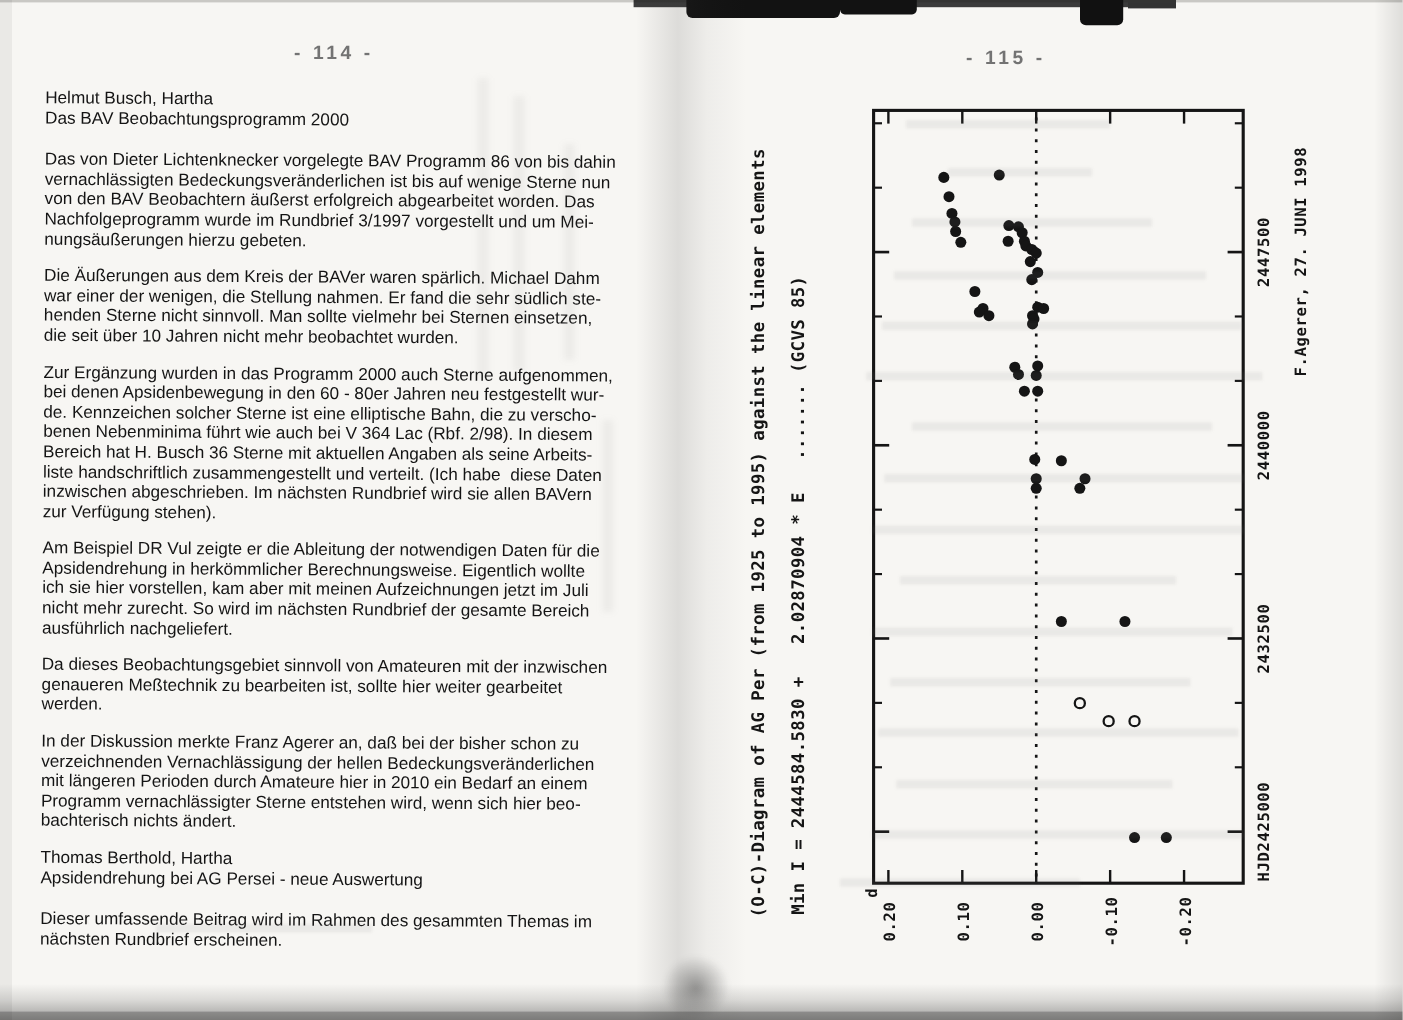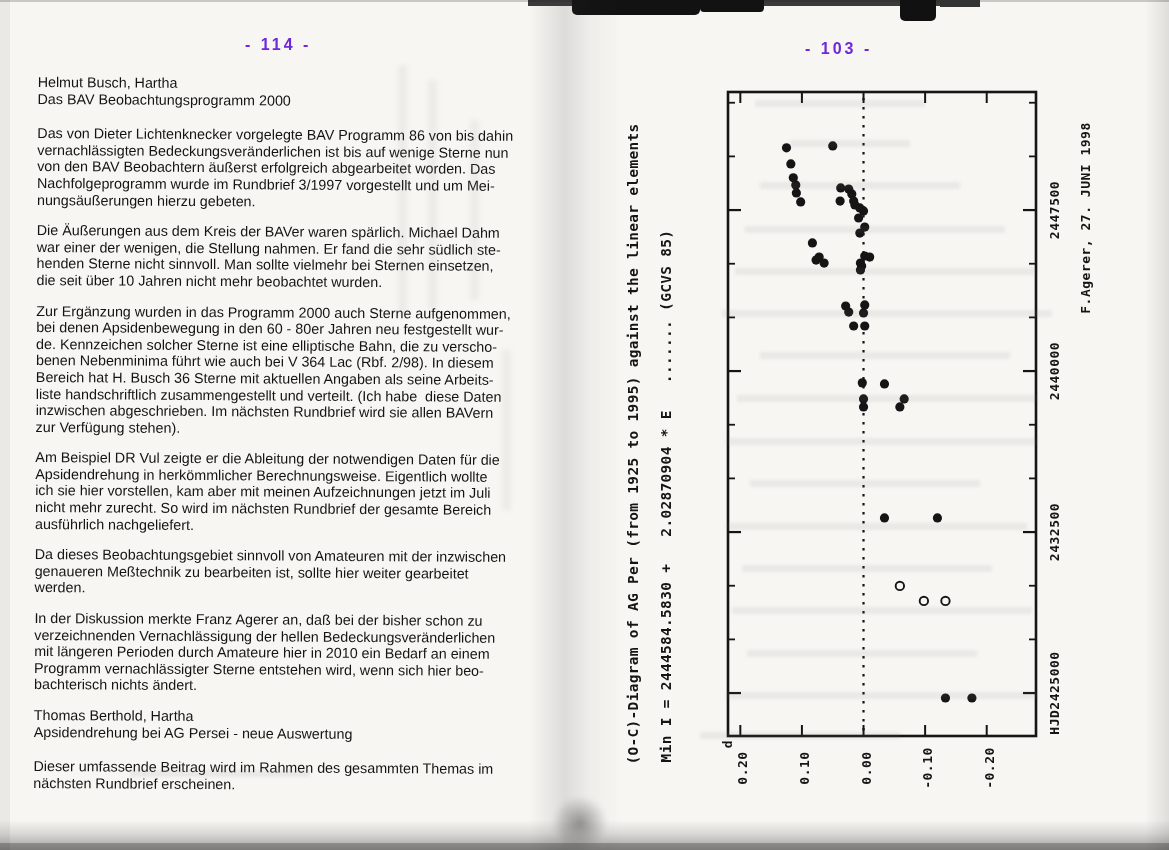--- a/index.html
+++ b/index.html
@@ -1,20 +1,20 @@
 <!DOCTYPE html>
 <html><head>
 <meta charset="utf-8">
 <style>
   html,body{margin:0;padding:0;background:#d8d7d3;}
   #scan{position:relative;width:1169px;height:850px;background:#f7f6f3;overflow:hidden;
         font-family:"Liberation Sans",sans-serif;color:#1c1c1c;}
   
   #left-page{position:absolute;left:38px;top:30px;width:505px;transform:rotate(0.35deg);transform-origin:top left;}
-  .pagenum{font-weight:bold;font-size:16px;letter-spacing:3px;color:#6d28d9;}
+  .pagenum{font-weight:bold;font-size:16px;letter-spacing:3px;color:#737373;}
   #left-pagenum{position:absolute;left:245px;top:36px;}
   #right-pagenum{position:absolute;left:805px;top:40px;}
   .para{white-space:pre;font-size:14.3px;line-height:16.6px;margin:0 0 14px 0;color:#141414;}
   #left-body{position:absolute;left:0;top:44px;}
   
   .vlab{position:absolute;transform:translate(-50%,-50%) rotate(-90deg);white-space:pre;
         font-family:"DejaVu Sans Mono",monospace;font-weight:bold;color:#151515;}
   .charttitle{font-size:14.5px;letter-spacing:0.3px;}
   .ticklab{font-size:13px;letter-spacing:0.5px;}
   
@@ -106,21 +106,21 @@
       <circle cx="884.4639999999999" cy="517.8986666666667" r="4.6" fill="#151515"></circle>
       <circle cx="937.4399999999999" cy="517.8986666666667" r="4.6" fill="#151515"></circle>
       <circle cx="945.448" cy="698.004" r="4.6" fill="#151515"></circle>
       <circle cx="971.936" cy="698.004" r="4.6" fill="#151515"></circle>
       <circle cx="899.864" cy="585.9480000000001" r="4.2" fill="#f7f6f3" stroke="#151515" stroke-width="1.9"></circle>
       <circle cx="923.888" cy="600.9746666666667" r="4.2" fill="#f7f6f3" stroke="#151515" stroke-width="1.9"></circle>
       <circle cx="945.448" cy="600.9746666666667" r="4.2" fill="#f7f6f3" stroke="#151515" stroke-width="1.9"></circle>
     </svg>
 
   <div id="left-pagenum" class="pagenum">- 114 -</div>
-  <div id="right-pagenum" class="pagenum">- 103 -</div>
+  <div id="right-pagenum" class="pagenum">- 115 -</div>
 
   <div id="left-page">
     <div id="left-body">
       <p class="para" style="margin-bottom:18px">Helmut Busch, Hartha
 Das BAV Beobachtungsprogramm 2000</p>
       <p class="para">Das von Dieter Lichtenknecker vorgelegte BAV Programm 86 von bis dahin
 vernachlässigten Bedeckungsveränderlichen ist bis auf wenige Sterne nun
 von den BAV Beobachtern äußerst erfolgreich abgearbeitet worden. Das
 Nachfolgeprogramm wurde im Rundbrief 3/1997 vorgestellt und um Mei-
 nungsäußerungen hierzu gebeten.</p>

